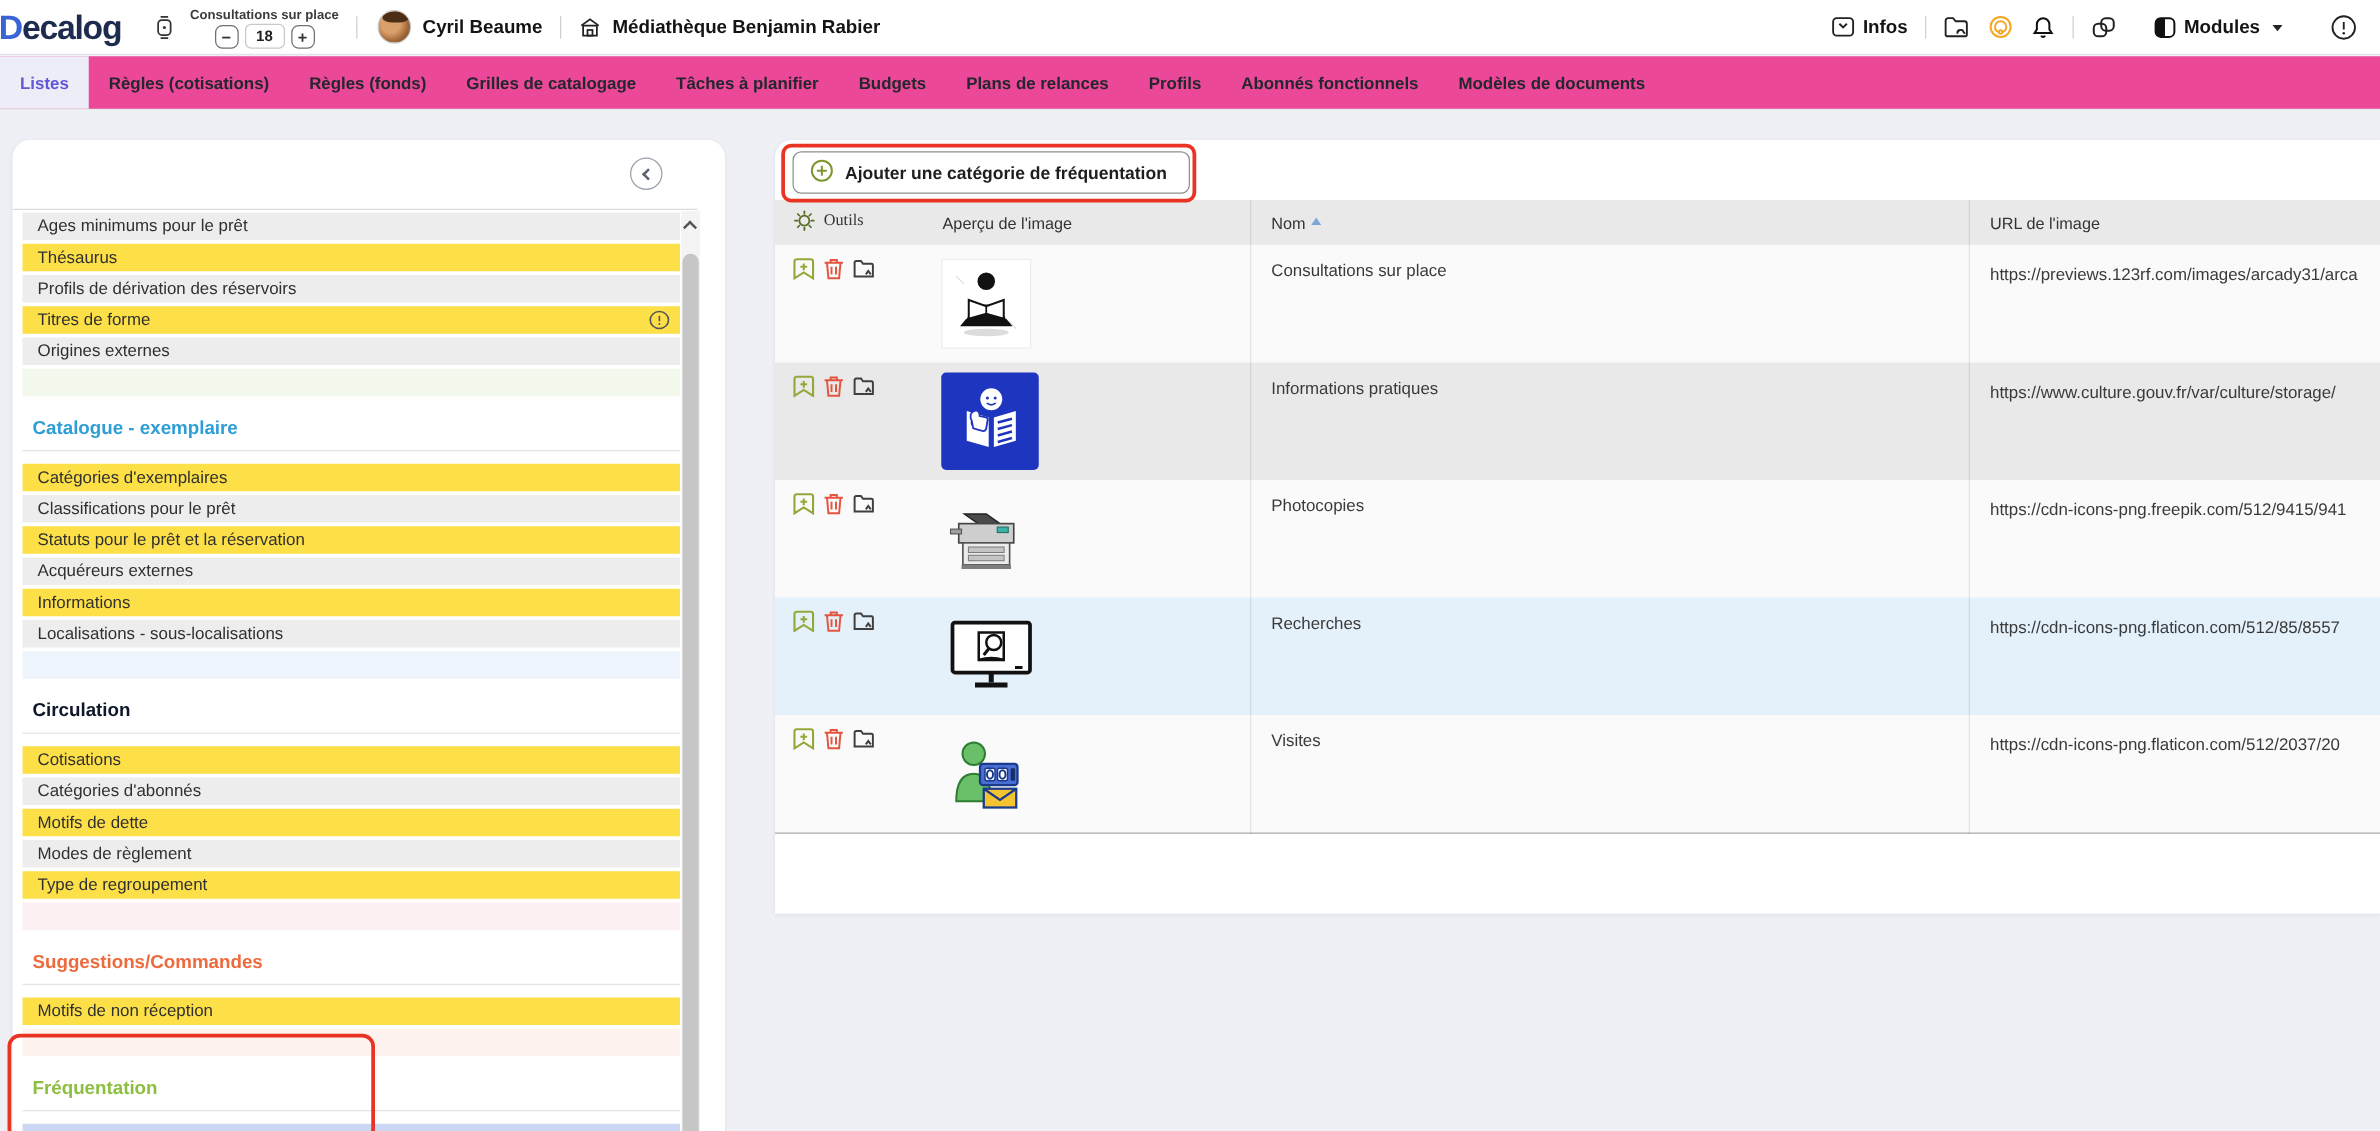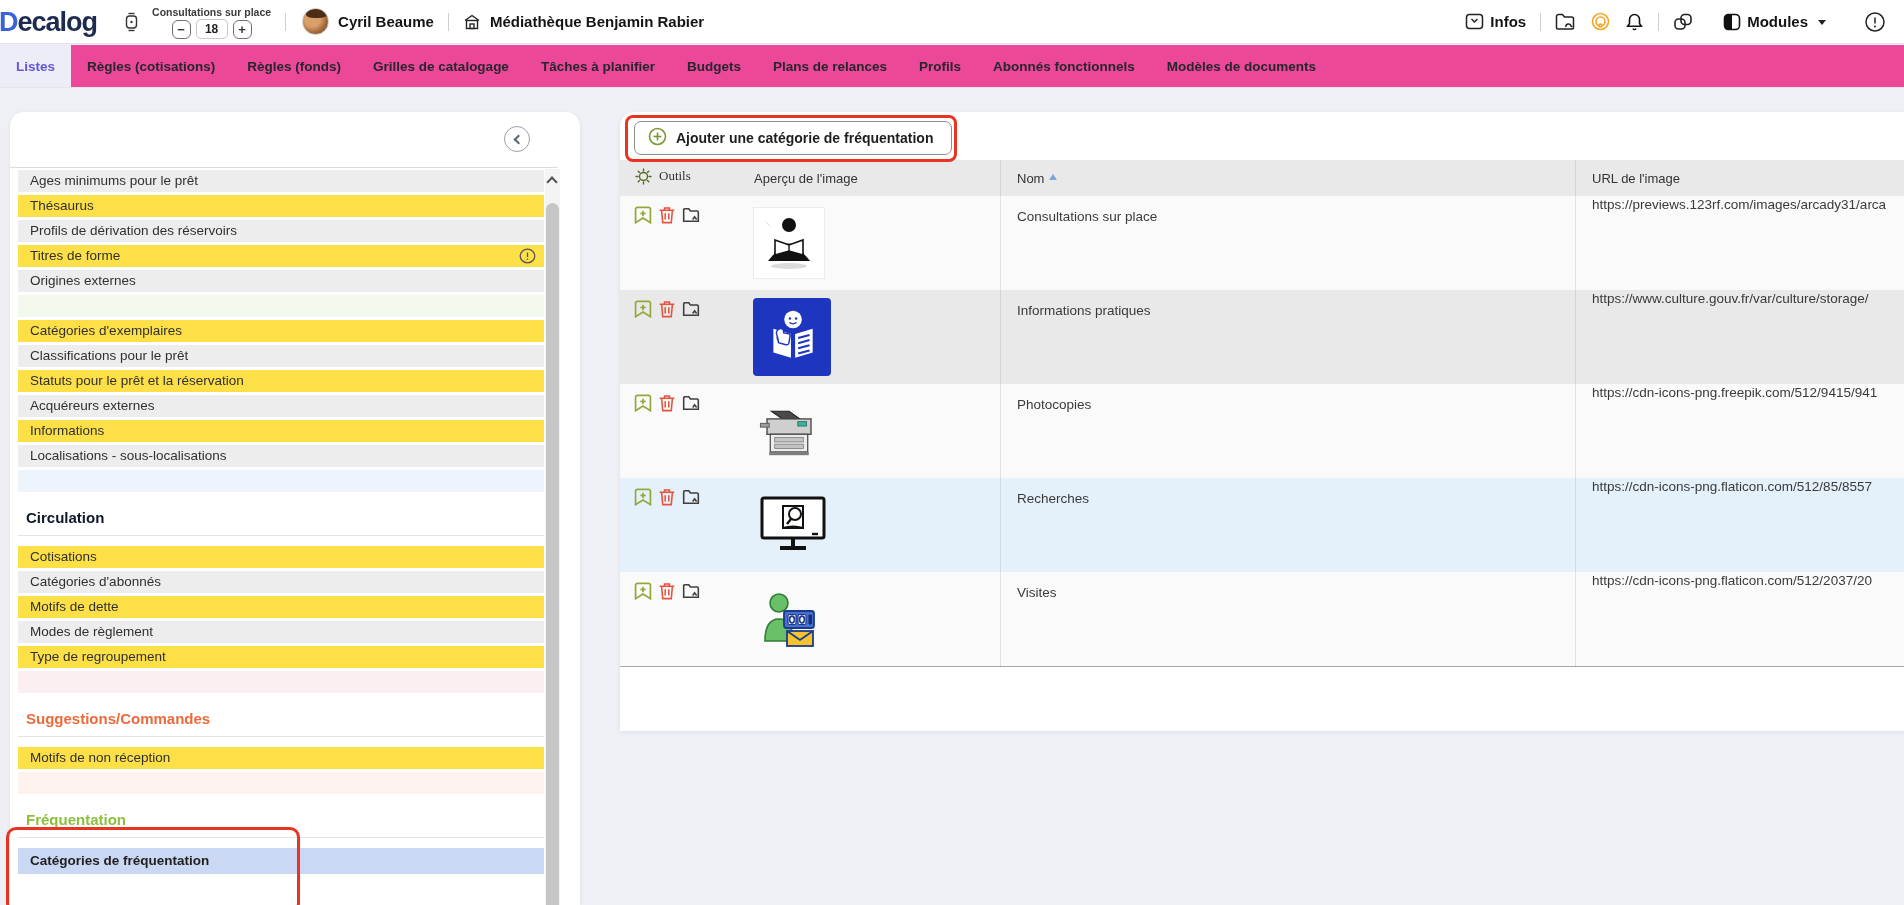--- a/index.html
+++ b/index.html
@@ -78,21 +78,21 @@
   .col-name{width:575px;flex:none;padding-left:17px;display:flex;align-items:center;gap:5px;}
   .col-url{flex:1;padding-left:17px;overflow:hidden;white-space:nowrap;}
   .sort-up{width:0;height:0;border-left:4.5px solid transparent;border-right:4.5px solid transparent;border-bottom:6px solid #7ba7d9;margin-top:-2px;}
   .tbody{position:absolute;left:0;right:0;top:84px;}
   .trow{height:94px;display:flex;align-items:stretch;}
   .r0,.r2,.r4{background:#fafafa;} .r1{background:#e9e9e9;} .r3{background:#e4f1fb;}
   .cell-tools{width:120px;flex:none;padding:10px 0 0 14px;display:flex;gap:6px;align-items:flex-start;}
   .toolbtn{background:none;border:none;padding:0;width:18px;height:18px;display:flex;}
   .cell-prev{width:260px;flex:none;display:flex;align-items:center;padding-left:13px;}
   .cell-name{width:575px;flex:none;padding:13px 0 0 17px;font-size:13.5px;color:#3a3a3a;}
-  .cell-url{flex:1;padding:1px 0 0 17px;font-size:13.5px;color:#3a3a3a;white-space:nowrap;overflow:hidden;}
+  .cell-url{flex:1;padding:16px 0 0 17px;font-size:13.5px;color:#3a3a3a;white-space:nowrap;overflow:hidden;}
   .vsep{position:absolute;top:48px;height:507px;width:1px;background:rgba(0,0,0,.09);z-index:1;}
   .vsep.v1{left:380px;} .vsep.v2{left:955px;}
   .tbl-bottom{position:absolute;left:0;right:0;top:554px;height:1px;background:#a9a9a9;}
   .imgbox{display:flex;align-items:center;justify-content:center;}
   .imgbox.white{background:#fff;border:1px solid #ececec;}
 </style>
 </head>
 <body>
 
 <div class="app">
@@ -218,20 +218,21 @@
           <svg width="17" height="16" viewBox="0 0 17 16" fill="none" stroke="#555" stroke-width="1.3">
             <ellipse cx="8.5" cy="8" rx="7.3" ry="6.8"></ellipse>
               <line x1="8.5" y1="4.5" x2="8.5" y2="9"></line>
               <circle cx="8.5" cy="11.2" r="0.8" fill="#555" stroke="none"></circle>
           </svg>
         </span>
       </div>
       <div class="si bgA">Origines externes</div>
       <div class="tint green"></div>
 
+      <div class="sheading c-blue">Catalogue - exemplaire</div>
       <div class="si bgB">Catégories d'exemplaires</div>
       <div class="si bgA">Classifications pour le prêt</div>
       <div class="si bgB">Statuts pour le prêt et la réservation</div>
       <div class="si bgA">Acquéreurs externes</div>
       <div class="si bgB">Informations</div>
       <div class="si bgA">Localisations - sous-localisations</div>
       <div class="tint blue"></div>
 
       <div class="sheading c-mag">Circulation</div>
       <div class="si bgB">Cotisations</div>

